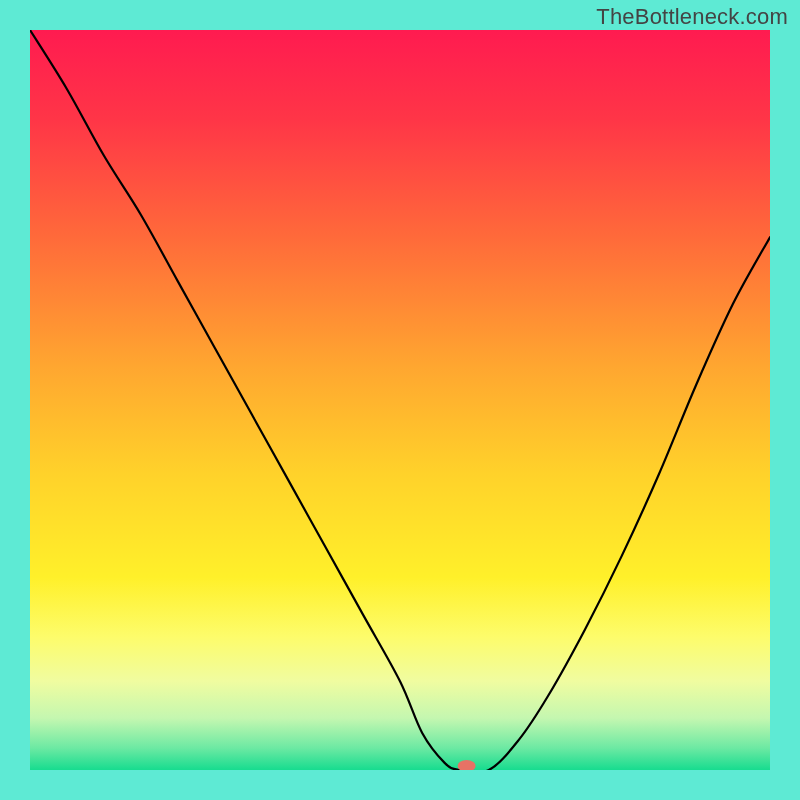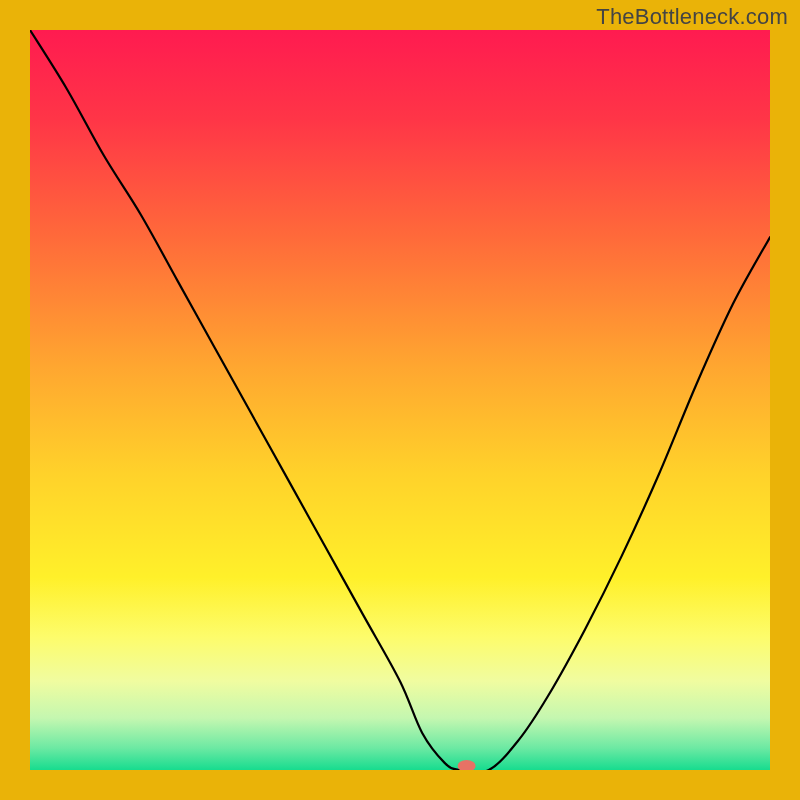--- a/index.html
+++ b/index.html
@@ -8,21 +8,21 @@
     width: 800px;
     height: 800px;
     overflow: hidden;
     background: #000;
     font-family: Arial, Helvetica, sans-serif;
   }
   .frame {
     position: relative;
     width: 800px;
     height: 800px;
-    background: #eab308;
+    background: #5eead4;
   }
   .watermark {
     position: absolute;
     top: 4px;
     right: 12px;
     color: #444;
     font-size: 22px;
     font-weight: 500;
     letter-spacing: 0.2px;
     z-index: 20;

